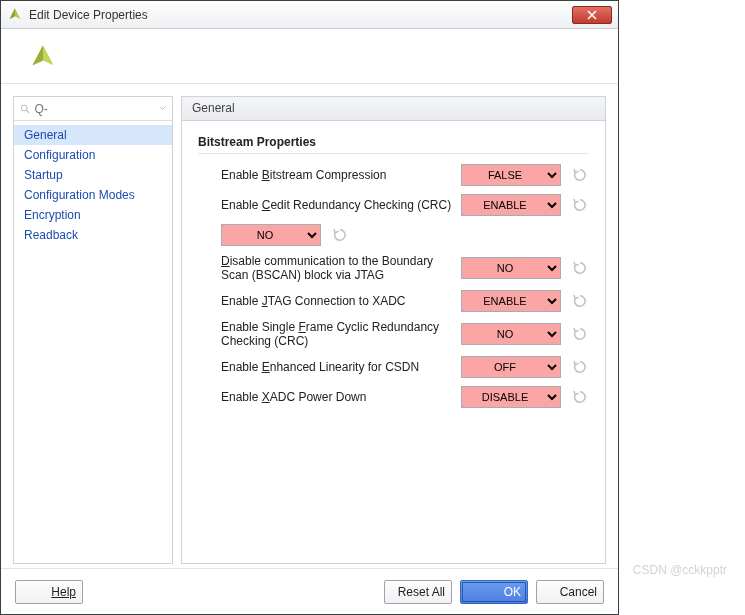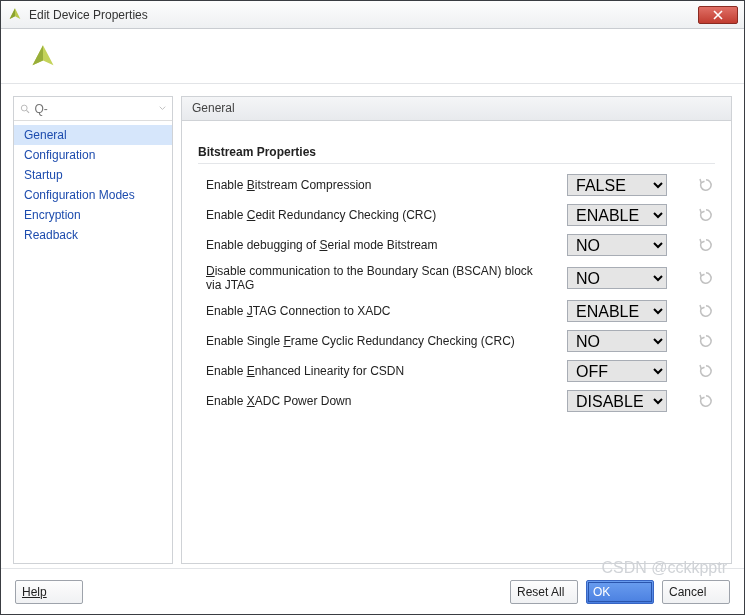--- a/index.html
+++ b/index.html
@@ -1,18 +1,18 @@
 <!DOCTYPE html>
 <html><head>
 <meta charset="utf-8">
 <style>
   * { box-sizing: border-box; font-family: "Segoe UI", Tahoma, sans-serif; }
   body { margin: 0; background: #fff; width: 745px; height: 615px; overflow: hidden; }
 
-  .window { width: 745px; height: 615px; border: 1px solid #3a3d42; display: flex; flex-direction: column; background: #fff; }
+  .window { width: 619px; height: 615px; border: 1px solid #3a3d42; display: flex; flex-direction: column; background: #fff; }
 
   .titlebar { height: 28px; background: linear-gradient(#fdfdfd,#eef0f2); border-bottom: 1px solid #c9ccd1; display: flex; align-items: center; padding: 0 6px; }
   .titlebar .logo { width: 16px; height: 16px; margin-right: 6px; }
   .titlebar .title { font-size: 12px; color: #333; flex: 1; }
   .closebtn { width: 40px; height: 18px; background: linear-gradient(#e07066,#c13c30); border: 1px solid #8a2b22; border-radius: 2px; display: flex; align-items: center; justify-content: center; }
   .closebtn svg { width: 10px; height: 10px; }
 
   .descrow { padding: 14px 16px 12px 16px; display: flex; align-items: center; border-bottom: 1px solid #e2e4e7; }
   .descrow .desc { font-size: 12px; color: #333; flex: 1; }
   .descrow .biglogo { width: 28px; height: 28px; margin-left: 12px; }
@@ -23,37 +23,37 @@
   .searchbox { height: 24px; border-bottom: 1px solid #ddd; display: flex; align-items: center; padding: 0 6px; }
   .searchbox .mag { width: 12px; height: 12px; margin-right: 2px; opacity: .55; }
   .searchbox input { border: none; outline: none; font-size: 12px; width: 100%; color: #555; }
   .searchbox .chev { width: 8px; opacity: .5; }
   .navlist { padding: 4px 0; }
   .navitem { font-size: 12px; color: #1d4cae; padding: 3px 10px; cursor: default; }
   .navitem.sel { background: #d6e6fb; }
 
   .main { flex: 1; border: 1px solid #cfd2d6; background: #fff; display: flex; flex-direction: column; min-width: 0; }
   .mainhdr { height: 24px; background: linear-gradient(#f4f5f7,#e8eaed); border-bottom: 1px solid #cfd2d6; font-size: 12px; color: #444; padding: 4px 10px; }
-  .maincontent { padding: 24px 16px; font-size: 12px; color: #222; overflow: auto; }
+  .maincontent { padding: 14px 16px; font-size: 12px; color: #222; overflow: auto; }
   .sectitle { font-weight: bold; margin-bottom: 4px; }
   .secrule { border: none; border-top: 1px solid #e4e6e9; margin: 2px 0 10px 0; }
 
-  .proprow { display: flex; align-items: center; margin: 8px 0 8px 8px; gap: 20px; }
+  .proprow { display: flex; align-items: center; margin: 8px 0 8px 23px; }
   .proplabel { flex: 1; font-size: 12px; color: #222; padding-right: 8px; }
   .proplabel .u { text-decoration: underline; }
-  .propselect { width: 100px; height: 22px; font-size: 16px; border: 1px solid #a8adb5; background: #e5e5e5; padding: 1px 4px; }
+  .propselect { width: 100px; height: 22px; font-size: 11px; border: 1px solid #a8adb5; background: #fca5a5; padding: 1px 4px; text-align: center; }
   .reset { width: 18px; height: 18px; margin-left: 10px; opacity: .45; }
 
   .footer { height: 46px; border-top: 1px solid #e2e4e7; display: flex; align-items: center; padding: 0 14px; gap: 8px; }
   .footer .spacer { flex: 1; }
-  .btn { min-width: 68px; height: 24px; font-size: 12px; border: 1px solid #9ea3ab; background: linear-gradient(#fdfdfd,#f0f1f3); border-radius: 2px; display: inline-flex; align-items: center; justify-content: flex-start; color: #222; }
+  .btn { min-width: 68px; height: 24px; font-size: 12px; border: 1px solid #9ea3ab; background: linear-gradient(#fdfdfd,#f0f1f3); border-radius: 2px; display: inline-flex; align-items: center; justify-content: flex-end; color: #222; }
   .btn.primary { background: linear-gradient(#6a9ef0,#4a7fe0); border-color: #3866c4; color: #fff; outline: 1px solid #2a55ad; outline-offset: -3px; }
   .helpu { text-decoration: underline; }
 
-  .watermark { position: absolute; right: 18px; bottom: 38px; font-size: 16px; color: #d0d3d7; pointer-events: none; }
+  .watermark { position: absolute; right: 18px; bottom: 38px; font-size: 12px; color: #d0d3d7; pointer-events: none; }
 </style>
 </head>
 <body>
 
 <div class="window">
 
   <div class="titlebar">
     <svg class="logo" viewBox="0 0 24 24">
         <path d="M12 2 L20 18 L12 14 L4 18 Z" fill="#b9c84a"></path>
         <path d="M12 2 L12 14 L4 18 Z" fill="#8aa22f"></path>
@@ -112,21 +112,20 @@
             </div>
             <div class="proprow">
               <div class="proplabel"><span>Enable </span><span class="u">C</span><span>edit Redundancy Checking (CRC)</span></div>
               <select class="propselect"><option>ENABLE</option></select>
               <svg class="reset" viewBox="0 0 24 24">
                 <path d="M12 5 A7 7 0 1 1 5.5 9" fill="none" stroke="#777" stroke-width="2"></path>
                 <path d="M4 4 L5.5 9 L10 7" fill="none" stroke="#777" stroke-width="2"></path>
               </svg>
             </div>
             <div class="proprow">
-              <div class="proplabel"><span>Enable debugging of </span><span class="u">S</span><span>erial mode Bitstream</span></div>
               <select class="propselect"><option>NO</option></select>
               <svg class="reset" viewBox="0 0 24 24">
                 <path d="M12 5 A7 7 0 1 1 5.5 9" fill="none" stroke="#777" stroke-width="2"></path>
                 <path d="M4 4 L5.5 9 L10 7" fill="none" stroke="#777" stroke-width="2"></path>
               </svg>
             </div>
             <div class="proprow">
               <div class="proplabel"><span></span><span class="u">D</span><span>isable communication to the Boundary Scan (BSCAN) block via JTAG</span></div>
               <select class="propselect"><option>NO</option></select>
               <svg class="reset" viewBox="0 0 24 24">

